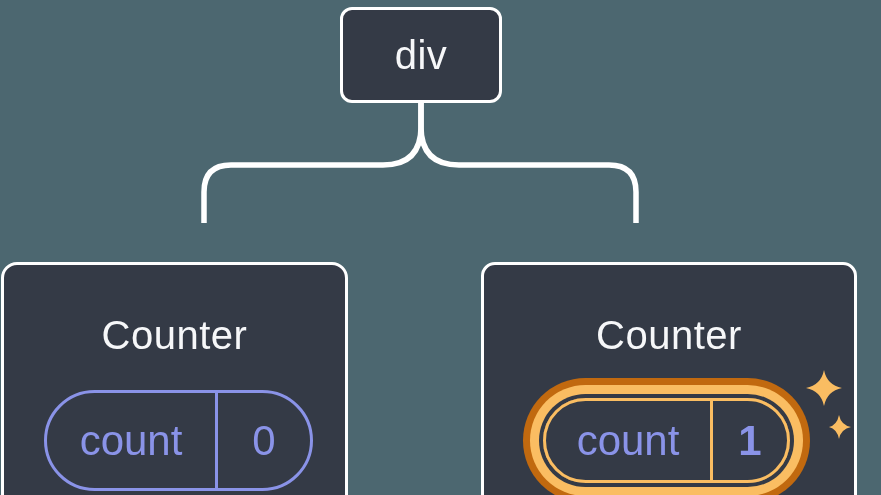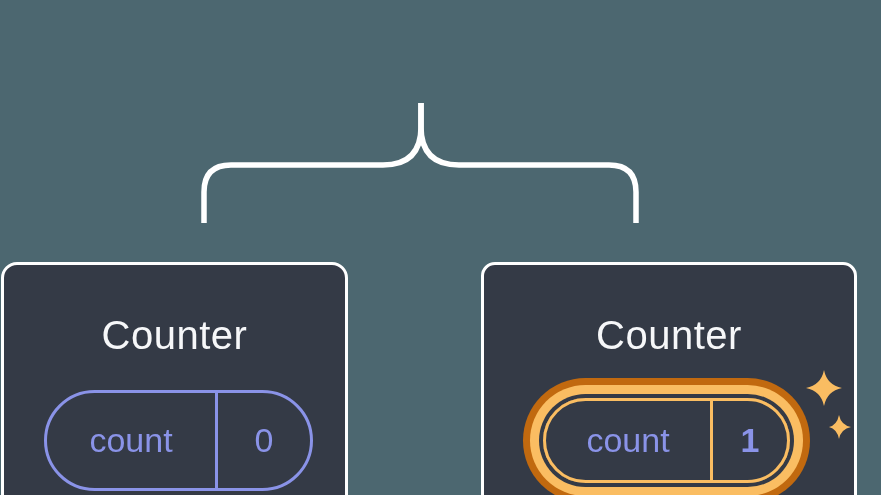--- a/index.html
+++ b/index.html
@@ -46,21 +46,21 @@
     color:var(--text-light);
     font-size:40px;line-height:48px;letter-spacing:0.5px;
   }
   .pill{
     position:absolute;
     display:flex;
     border-radius:999px;
   }
   .pill .pill-cell{
     display:flex;align-items:center;justify-content:center;
-    font-size:34px;
+    font-size:42px;
     color:var(--purple);
     text-align:center;
   }
   .pill-purple{
     left:40px;top:125px;width:269px;height:101px;
     border:3px solid var(--purple);
   }
   .pill-purple .pill-key{width:171px;border-right:3px solid var(--purple);}
   .pill-purple .pill-value{flex:1;}
   .pill-orange{
@@ -78,20 +78,23 @@
 </head>
 <body>
 
 <div class="stage">
 
   <svg class="connectors" viewBox="0 0 881 495" fill="none" xmlns="http://www.w3.org/2000/svg">
     <path d="M421 103 L421 127 Q421 165 383 165 L231 165 Q204 165 204 192 L204 223" stroke="#FFFFFF" stroke-width="5.5"></path>
     <path d="M421 103 L421 127 Q421 165 459 165 L609 165 Q636 165 636 192 L636 223" stroke="#FFFFFF" stroke-width="5.5"></path>
   </svg>
 
+  <div class="node-root">
+    <span class="node-label">div</span>
+  </div>
 
   <div class="card card-left">
     <div class="card-title">Counter</div>
     <div class="pill pill-purple">
       <span class="pill-cell pill-key">count</span>
       <span class="pill-cell pill-value">0</span>
     </div>
   </div>
 
   <div class="card card-right">

